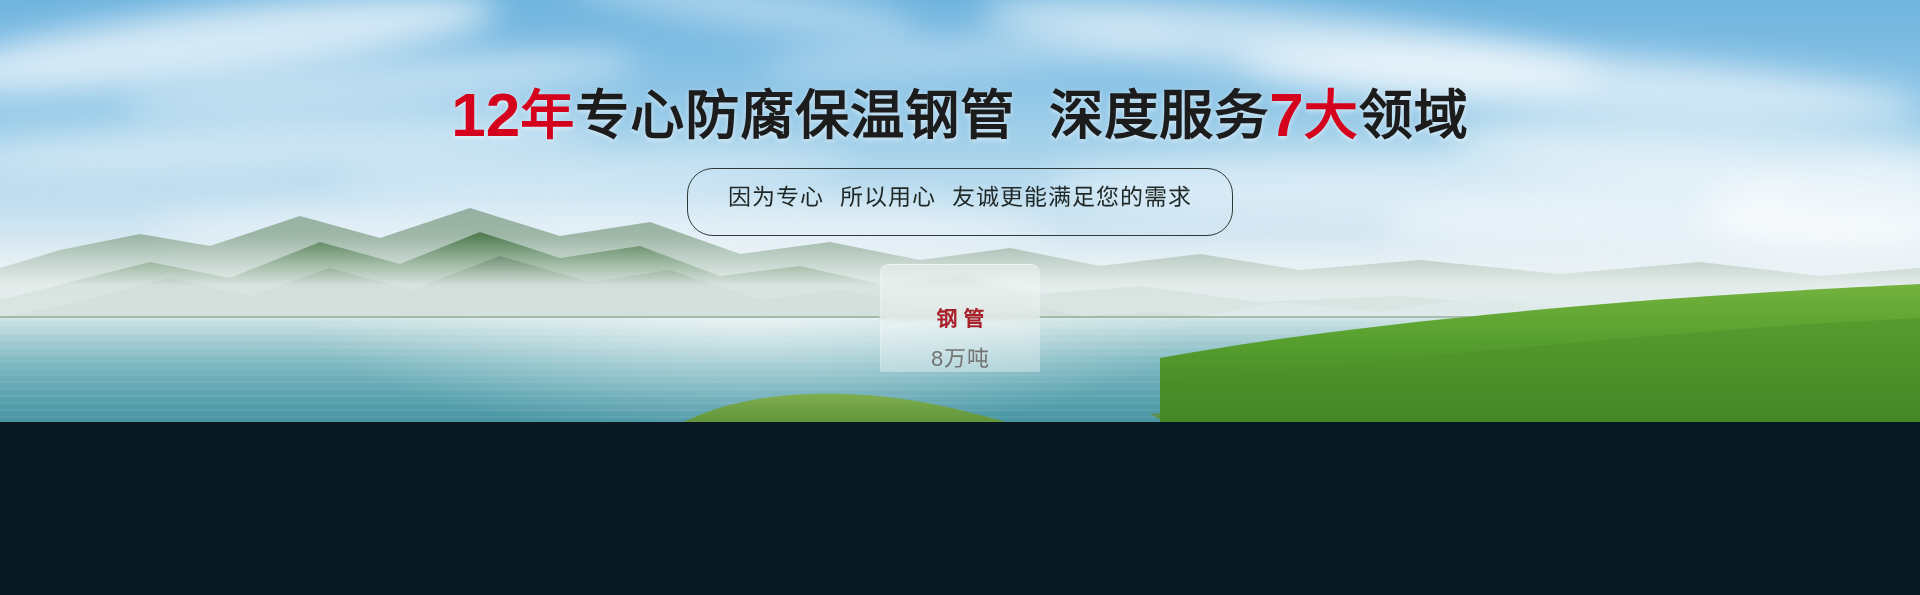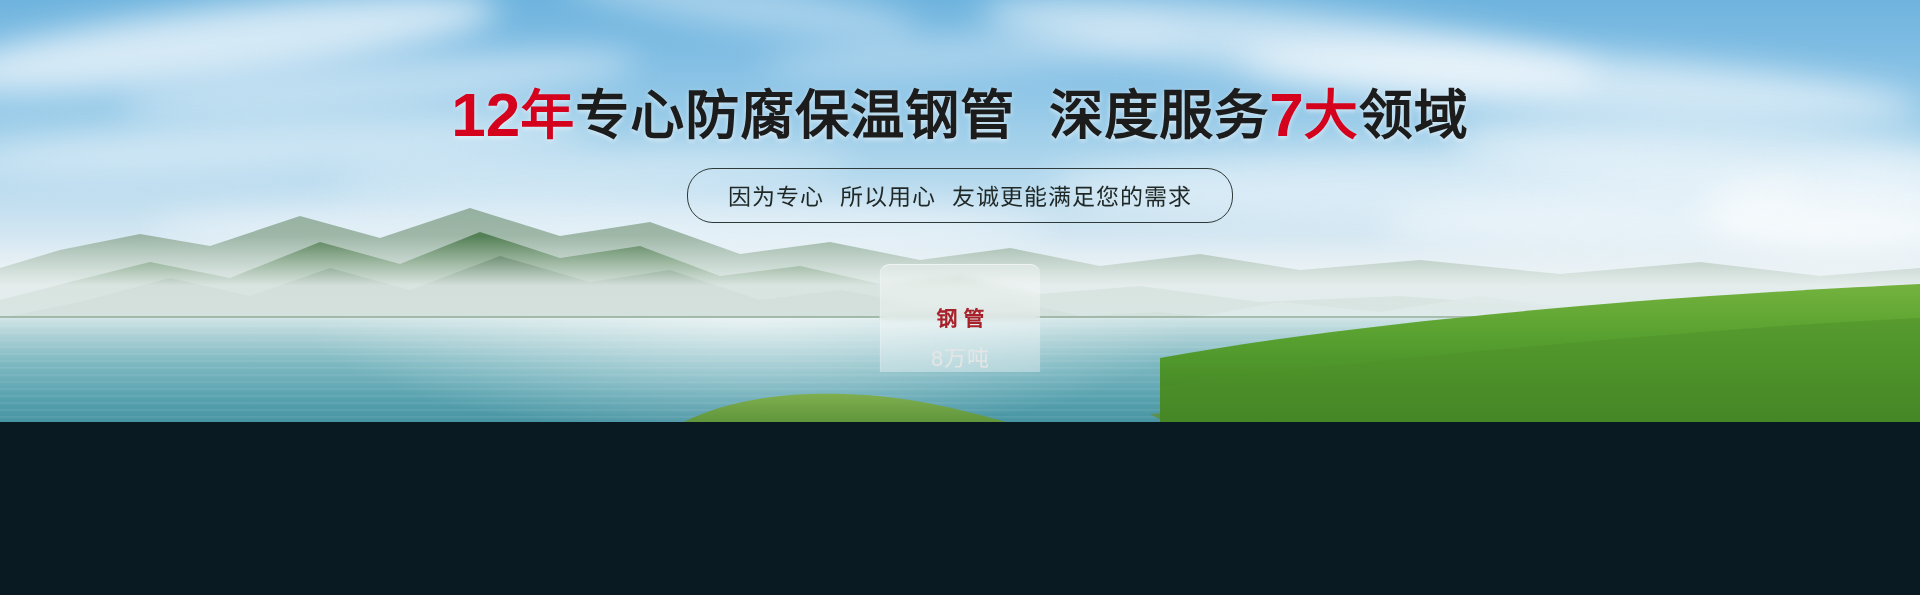--- a/index.html
+++ b/index.html
@@ -144,21 +144,21 @@
     vertical-align:-2px;
   }
   .headline .red { color:#d4021d; }
   .headline .gap { display:inline-block; width:34px; }
 
   
   .pill {
     position:absolute;
     top:168px; left:50%;
     transform:translateX(-50%);
-    padding:9px 40px 10px;
+    padding:9px 40px 23px;
     border:1.5px solid #2f3a38;
     border-radius:26px;
     font-size:23px;
     letter-spacing:1px;
     color:#1f2826;
     white-space:nowrap;
     background:transparent;
   }
   .pill .sp { display:inline-block; width:16px; }
 
@@ -187,21 +187,21 @@
   .card-label {
     font-size:21px;
     font-weight:bold;
     color:#a8202a;
     letter-spacing:6px;
     text-indent:6px;
     white-space:nowrap;
   }
   .card-value {
     font-size:22px;
-    color:#e5e5e5;
+    color:#737373;
     white-space:nowrap;
     letter-spacing:1px;
   }
   .card-value sup {
     font-size:13px;
     vertical-align:super;
   }
 </style>
 </head>
 <body>

